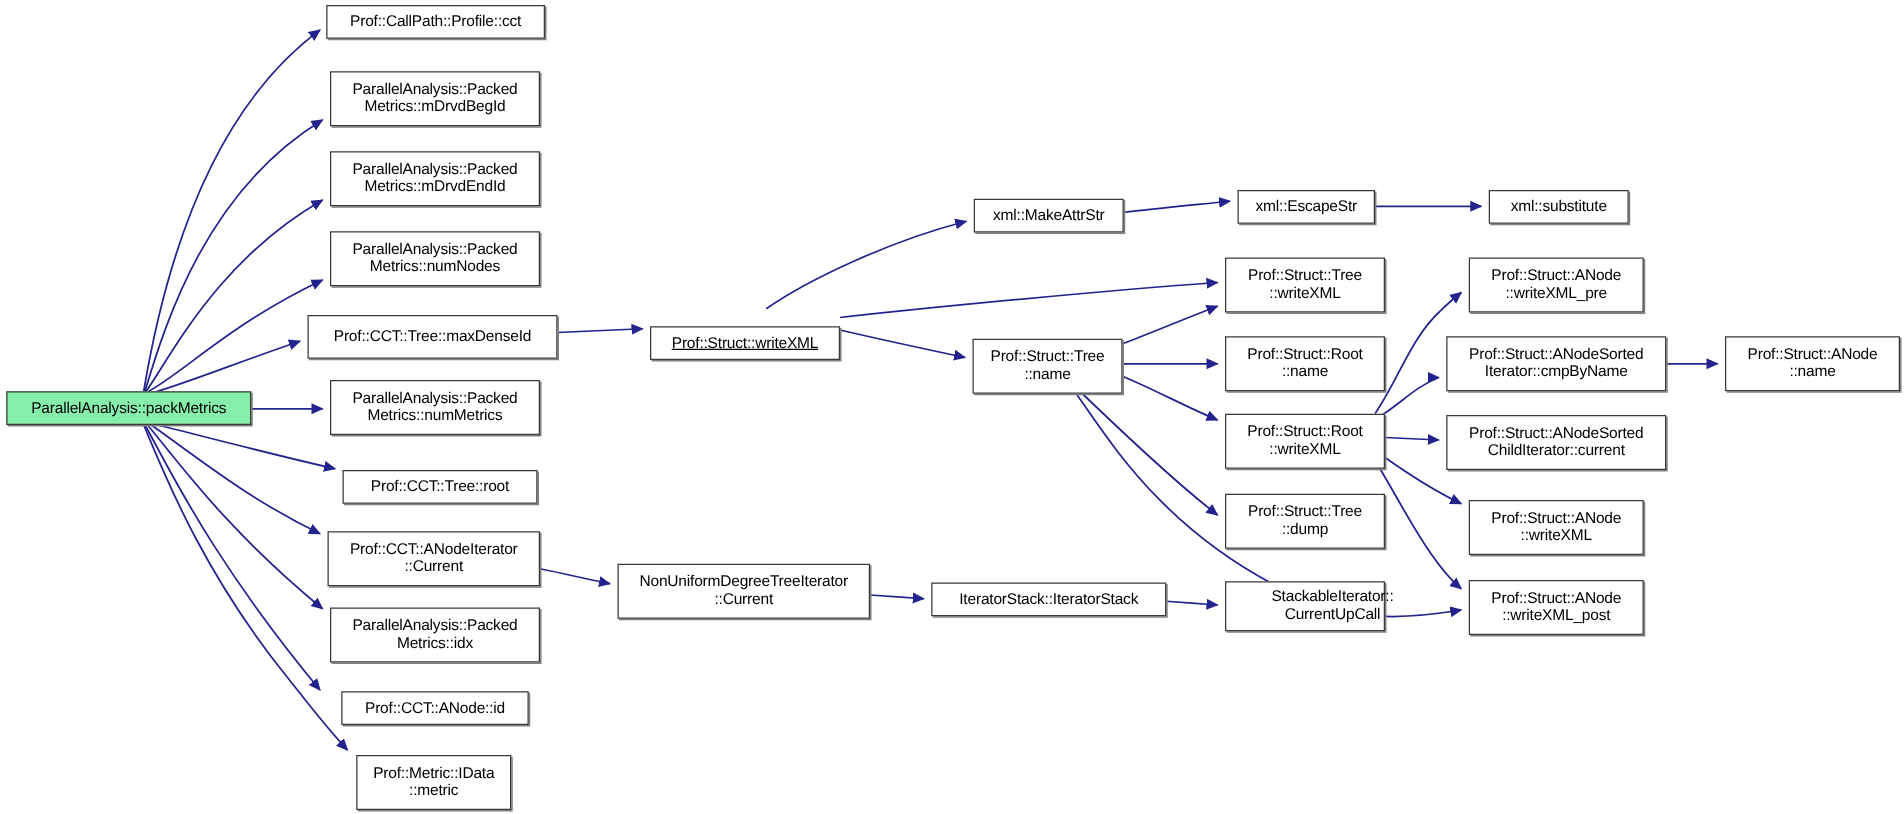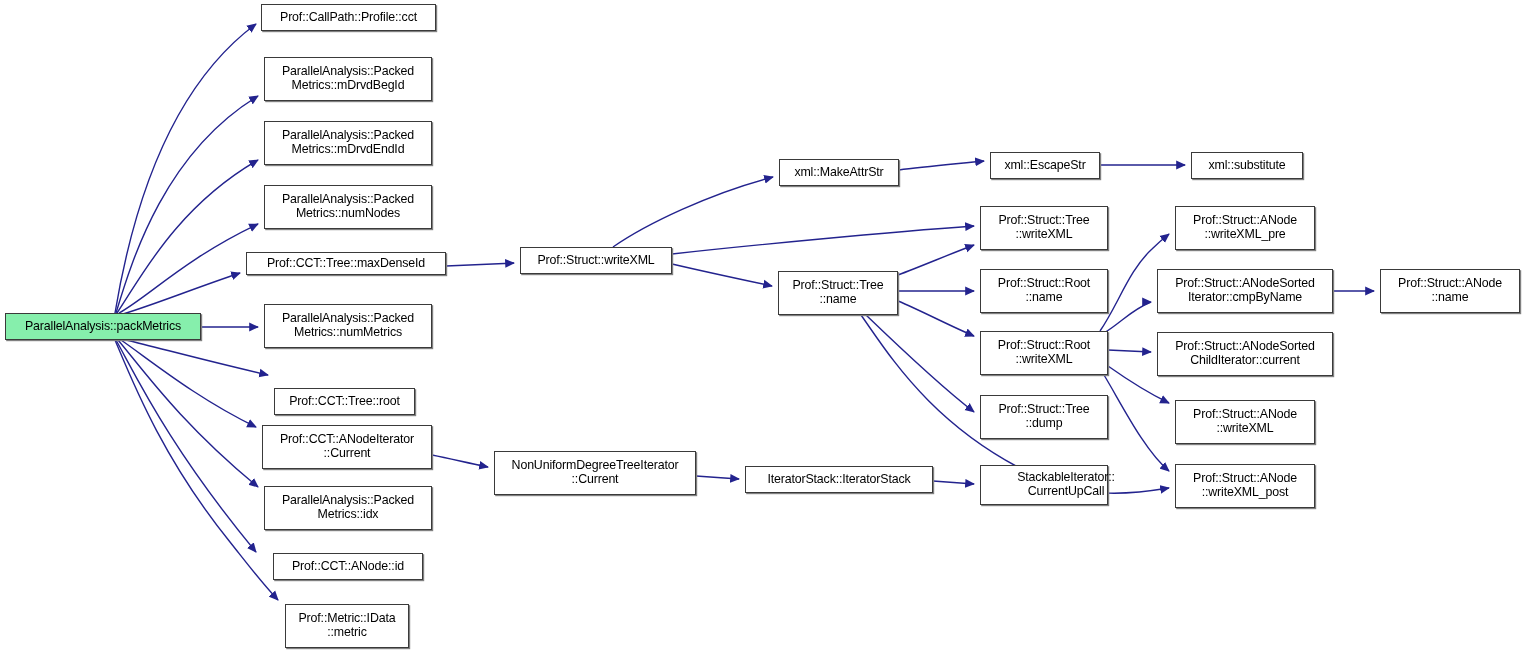--- a/index.html
+++ b/index.html
@@ -74,46 +74,46 @@
 Metrics::mDrvdBegId</span>
       </div>
       <div class="node" style="left: 264px; top: 121px; width: 168px; height: 44px;">
         <span class="lbl">ParallelAnalysis::Packed
 Metrics::mDrvdEndId</span>
       </div>
       <div class="node" style="left: 264px; top: 185px; width: 168px; height: 44px;">
         <span class="lbl">ParallelAnalysis::Packed
 Metrics::numNodes</span>
       </div>
-      <div class="node" style="left: 246px; top: 252px; width: 200px; height: 23px;">
+      <div class="node" style="left: 246px; top: 252px; width: 200px; height: 35px;">
         <span class="lbl">Prof::CCT::Tree::maxDenseId</span>
       </div>
       <div class="node" style="left: 264px; top: 304px; width: 168px; height: 44px;">
         <span class="lbl">ParallelAnalysis::Packed
 Metrics::numMetrics</span>
       </div>
-      <div class="node" style="left: 274px; top: 388px; width: 141px; height: 27px;">
+      <div class="node" style="left: 274px; top: 376px; width: 156px; height: 27px;">
         <span class="lbl">Prof::CCT::Tree::root</span>
       </div>
       <div class="node" style="left: 262px; top: 425px; width: 170px; height: 44px;">
         <span class="lbl">Prof::CCT::ANodeIterator
 ::Current</span>
       </div>
       <div class="node" style="left: 264px; top: 486px; width: 168px; height: 44px;">
         <span class="lbl">ParallelAnalysis::Packed
 Metrics::idx</span>
       </div>
       <div class="node" style="left: 273px; top: 553px; width: 150px; height: 27px;">
         <span class="lbl">Prof::CCT::ANode::id</span>
       </div>
       <div class="node" style="left: 285px; top: 604px; width: 124px; height: 44px;">
         <span class="lbl">Prof::Metric::IData
 ::metric</span>
       </div>
-      <div class="node" style="left: 520px; top: 247px; width: 152px; height: 27px;">
+      <div class="node" style="left: 520px; top: 261px; width: 152px; height: 27px; text-decoration: underline;">
         <span class="lbl">Prof::Struct::writeXML</span>
       </div>
       <div class="node" style="left: 494px; top: 451px; width: 202px; height: 44px;">
         <span class="lbl">NonUniformDegreeTreeIterator
 ::Current</span>
       </div>
       <div class="node" style="left: 745px; top: 466px; width: 188px; height: 27px;">
         <span class="lbl">IteratorStack::IteratorStack</span>
       </div>
       <div class="node" style="left: 779px; top: 159px; width: 120px; height: 27px;">

